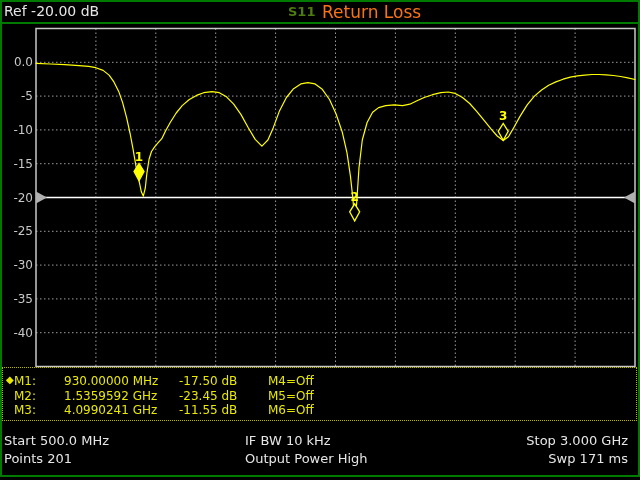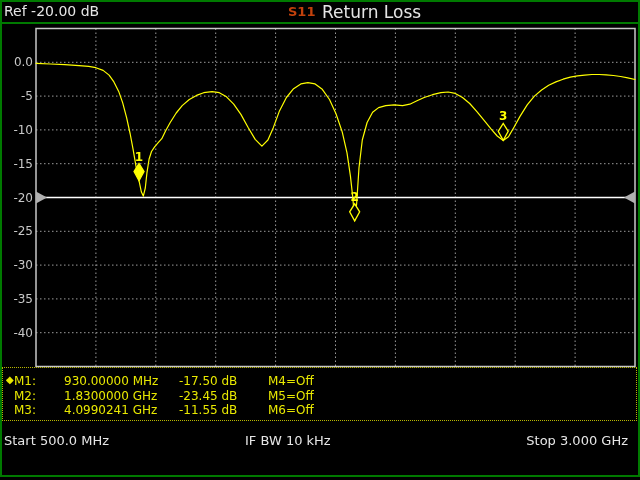--- a/index.html
+++ b/index.html
@@ -2,22 +2,22 @@
 <html><head>
 <meta charset="utf-8">
 <style>
   html,body{margin:0;padding:0;background:#000;}
   .screen{position:relative;width:640px;height:480px;background:#000;overflow:hidden;
           font-family:"DejaVu Sans","Liberation Sans",sans-serif;}
   .frame{position:absolute;left:0;top:0;right:0;bottom:3px;border:2px solid #007a00;box-sizing:border-box;pointer-events:none;}
   .title-sep{position:absolute;left:0;right:0;top:22px;height:2px;background:#007a00;}
   .titlebar{position:absolute;left:0;top:0;right:0;height:22px;}
   .ref-level{position:absolute;left:4px;top:3px;color:#e6e6e6;font-size:14px;white-space:pre;}
-  .s-param{position:absolute;left:288px;top:4px;color:#c2410c;font-size:13px;font-weight:bold;}
-  .meas-title{position:absolute;left:322px;top:2px;color:#e5e5e5;font-size:17px;}
+  .s-param{position:absolute;left:288px;top:4px;color:#4d7c0f;font-size:13px;font-weight:bold;}
+  .meas-title{position:absolute;left:322px;top:2px;color:#f97316;font-size:17px;}
   svg.plot{position:absolute;left:0;top:0;}
   .marker-table{position:absolute;left:2px;top:367px;width:635px;height:54px;
                 border:1px dotted #b8b800;box-sizing:border-box;color:#e8e800;font-size:12px;}
   .mrow{position:absolute;left:0;right:0;height:14px;white-space:pre;}
   .mrow .ind{position:absolute;left:3px;top:0;font-size:10px;}
   .mrow .mname{position:absolute;left:11px;top:0;}
   .mrow .mfreq{position:absolute;left:33px;top:0;margin-left:28px;}
   .mrow .mval{position:absolute;left:176px;top:0;}
   .mrow .mextra{position:absolute;left:265px;top:0;}
   .statusbar{position:absolute;left:0;top:430px;right:0;height:44px;color:#e6e6e6;font-size:13px;}
@@ -84,36 +84,41 @@
     <div class="mrow" style="top:6px">
       <span class="ind">◆</span>
       <span class="mname">M1:</span>
       <span class="mfreq">930.00000 MHz</span>
       <span class="mval">-17.50 dB</span>
       <span class="mextra">M4=Off</span>
     </div>
     <div class="mrow" style="top:21px">
       <span class="ind"></span>
       <span class="mname">M2:</span>
-      <span class="mfreq">1.8300000 GHz</span>
+      <span class="mfreq">1.5359592 GHz</span>
       <span class="mval">-23.45 dB</span>
       <span class="mextra">M5=Off</span>
     </div>
     <div class="mrow" style="top:35px">
       <span class="ind"></span>
       <span class="mname">M3:</span>
       <span class="mfreq">4.0990241 GHz</span>
       <span class="mval">-11.55 dB</span>
       <span class="mextra">M6=Off</span>
     </div>
   </div>
 
   <div class="statusbar">
     <div class="srow" style="top:3px">
       <span class="s-left">Start 500.0 MHz</span>
       <span class="s-mid">IF BW 10 kHz</span>
       <span class="s-right">Stop 3.000 GHz</span>
     </div>
+    <div class="srow" style="top:21px">
+      <span class="s-left">Points 201</span>
+      <span class="s-mid">Output Power High</span>
+      <span class="s-right">Swp 171 ms</span>
+    </div>
   </div>
 
   <div class="bottom-line"></div>
   <div class="frame"></div>
 </div>
 
 </body></html>

